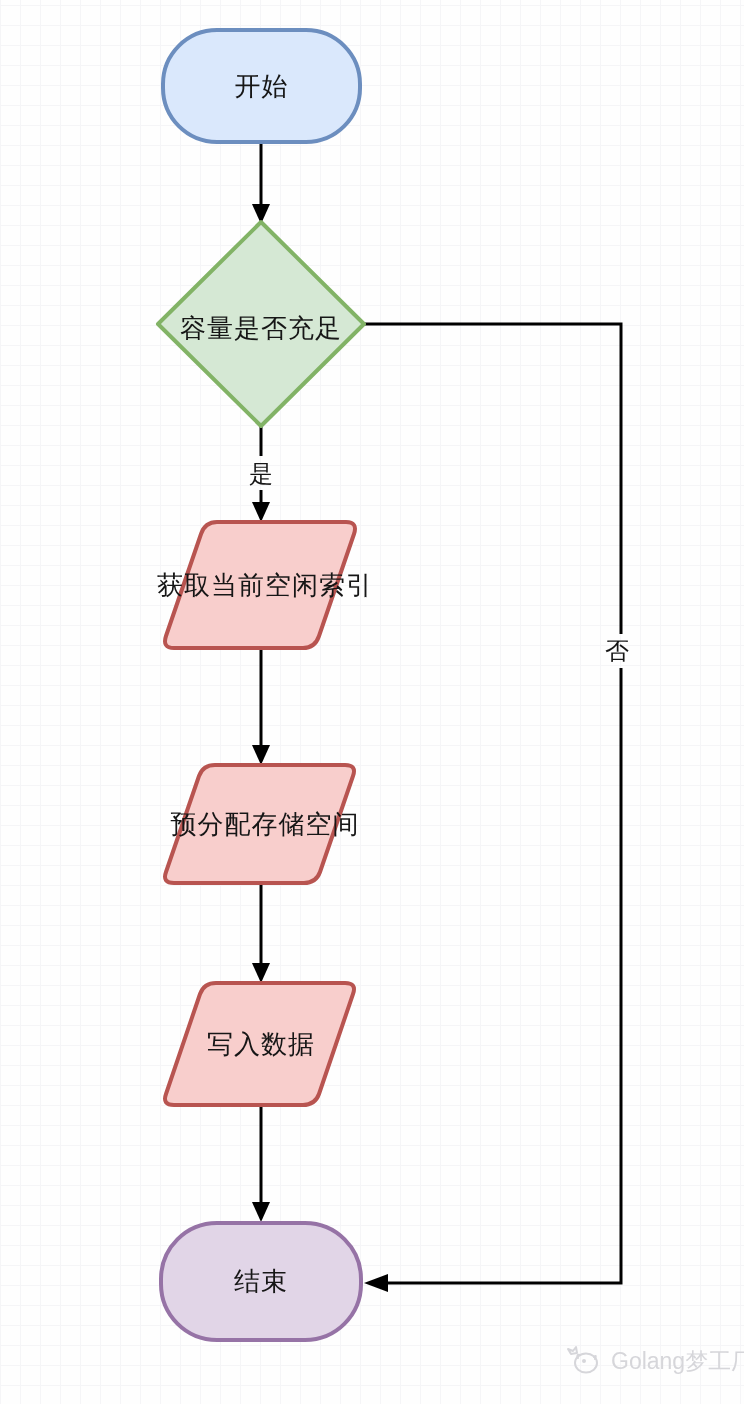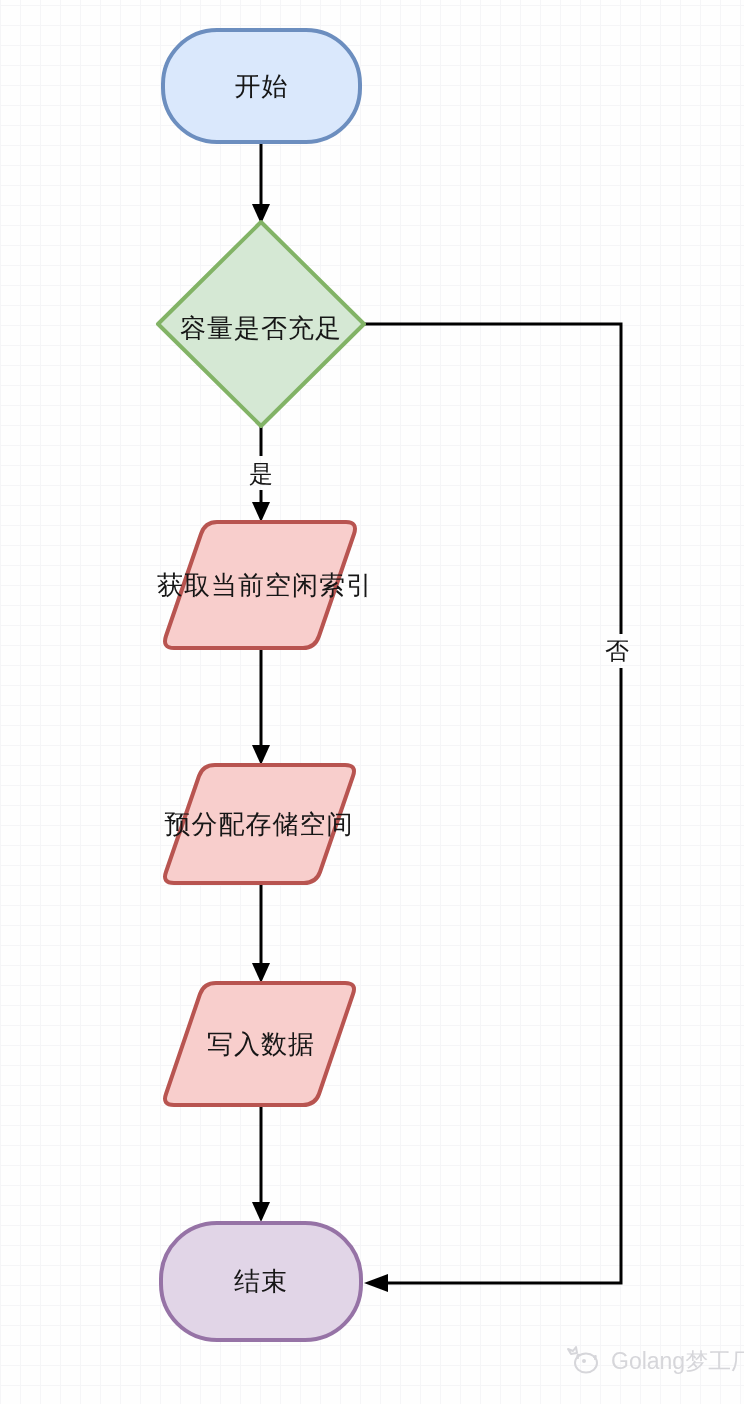--- a/index.html
+++ b/index.html
@@ -101,21 +101,21 @@
 
     <rect class="node-shape" x="161" y="1223" width="200" height="117" rx="56" ry="56" fill="#e1d5e7" stroke="#9673a6"></rect>
   </svg>
 
   <div class="label" style="left:163px; top:30px;  width:197px; height:112px;">开始</div>
 
   <div class="label" style="left:158px; top:228px; width:206px; height:200px;">容量是否充足</div>
 
   <div class="label" style="left:150px; top:522px; width:230px; height:126px;">获取当前空闲索引</div>
 
-  <div class="label" style="left:144px; top:765px; width:230px; height:118px;">预分配存储空间</div>
+  <div class="label" style="left:150px; top:765px; width:230px; height:118px;">预分配存储空间</div>
 
   <div class="label" style="left:146px; top:983px; width:230px; height:122px;text-align:center;">写入数据</div>
 
   <div class="label" style="left:161px; top:1223px; width:200px; height:117px;">结束</div>
 
   <div class="label edge-label" style="left:241px; top:458px; width:40px; height:32px;">是</div>
 
   <div class="label edge-label" style="left:597px; top:635px; width:40px; height:32px;">否</div>
 
   <div class="watermark">

